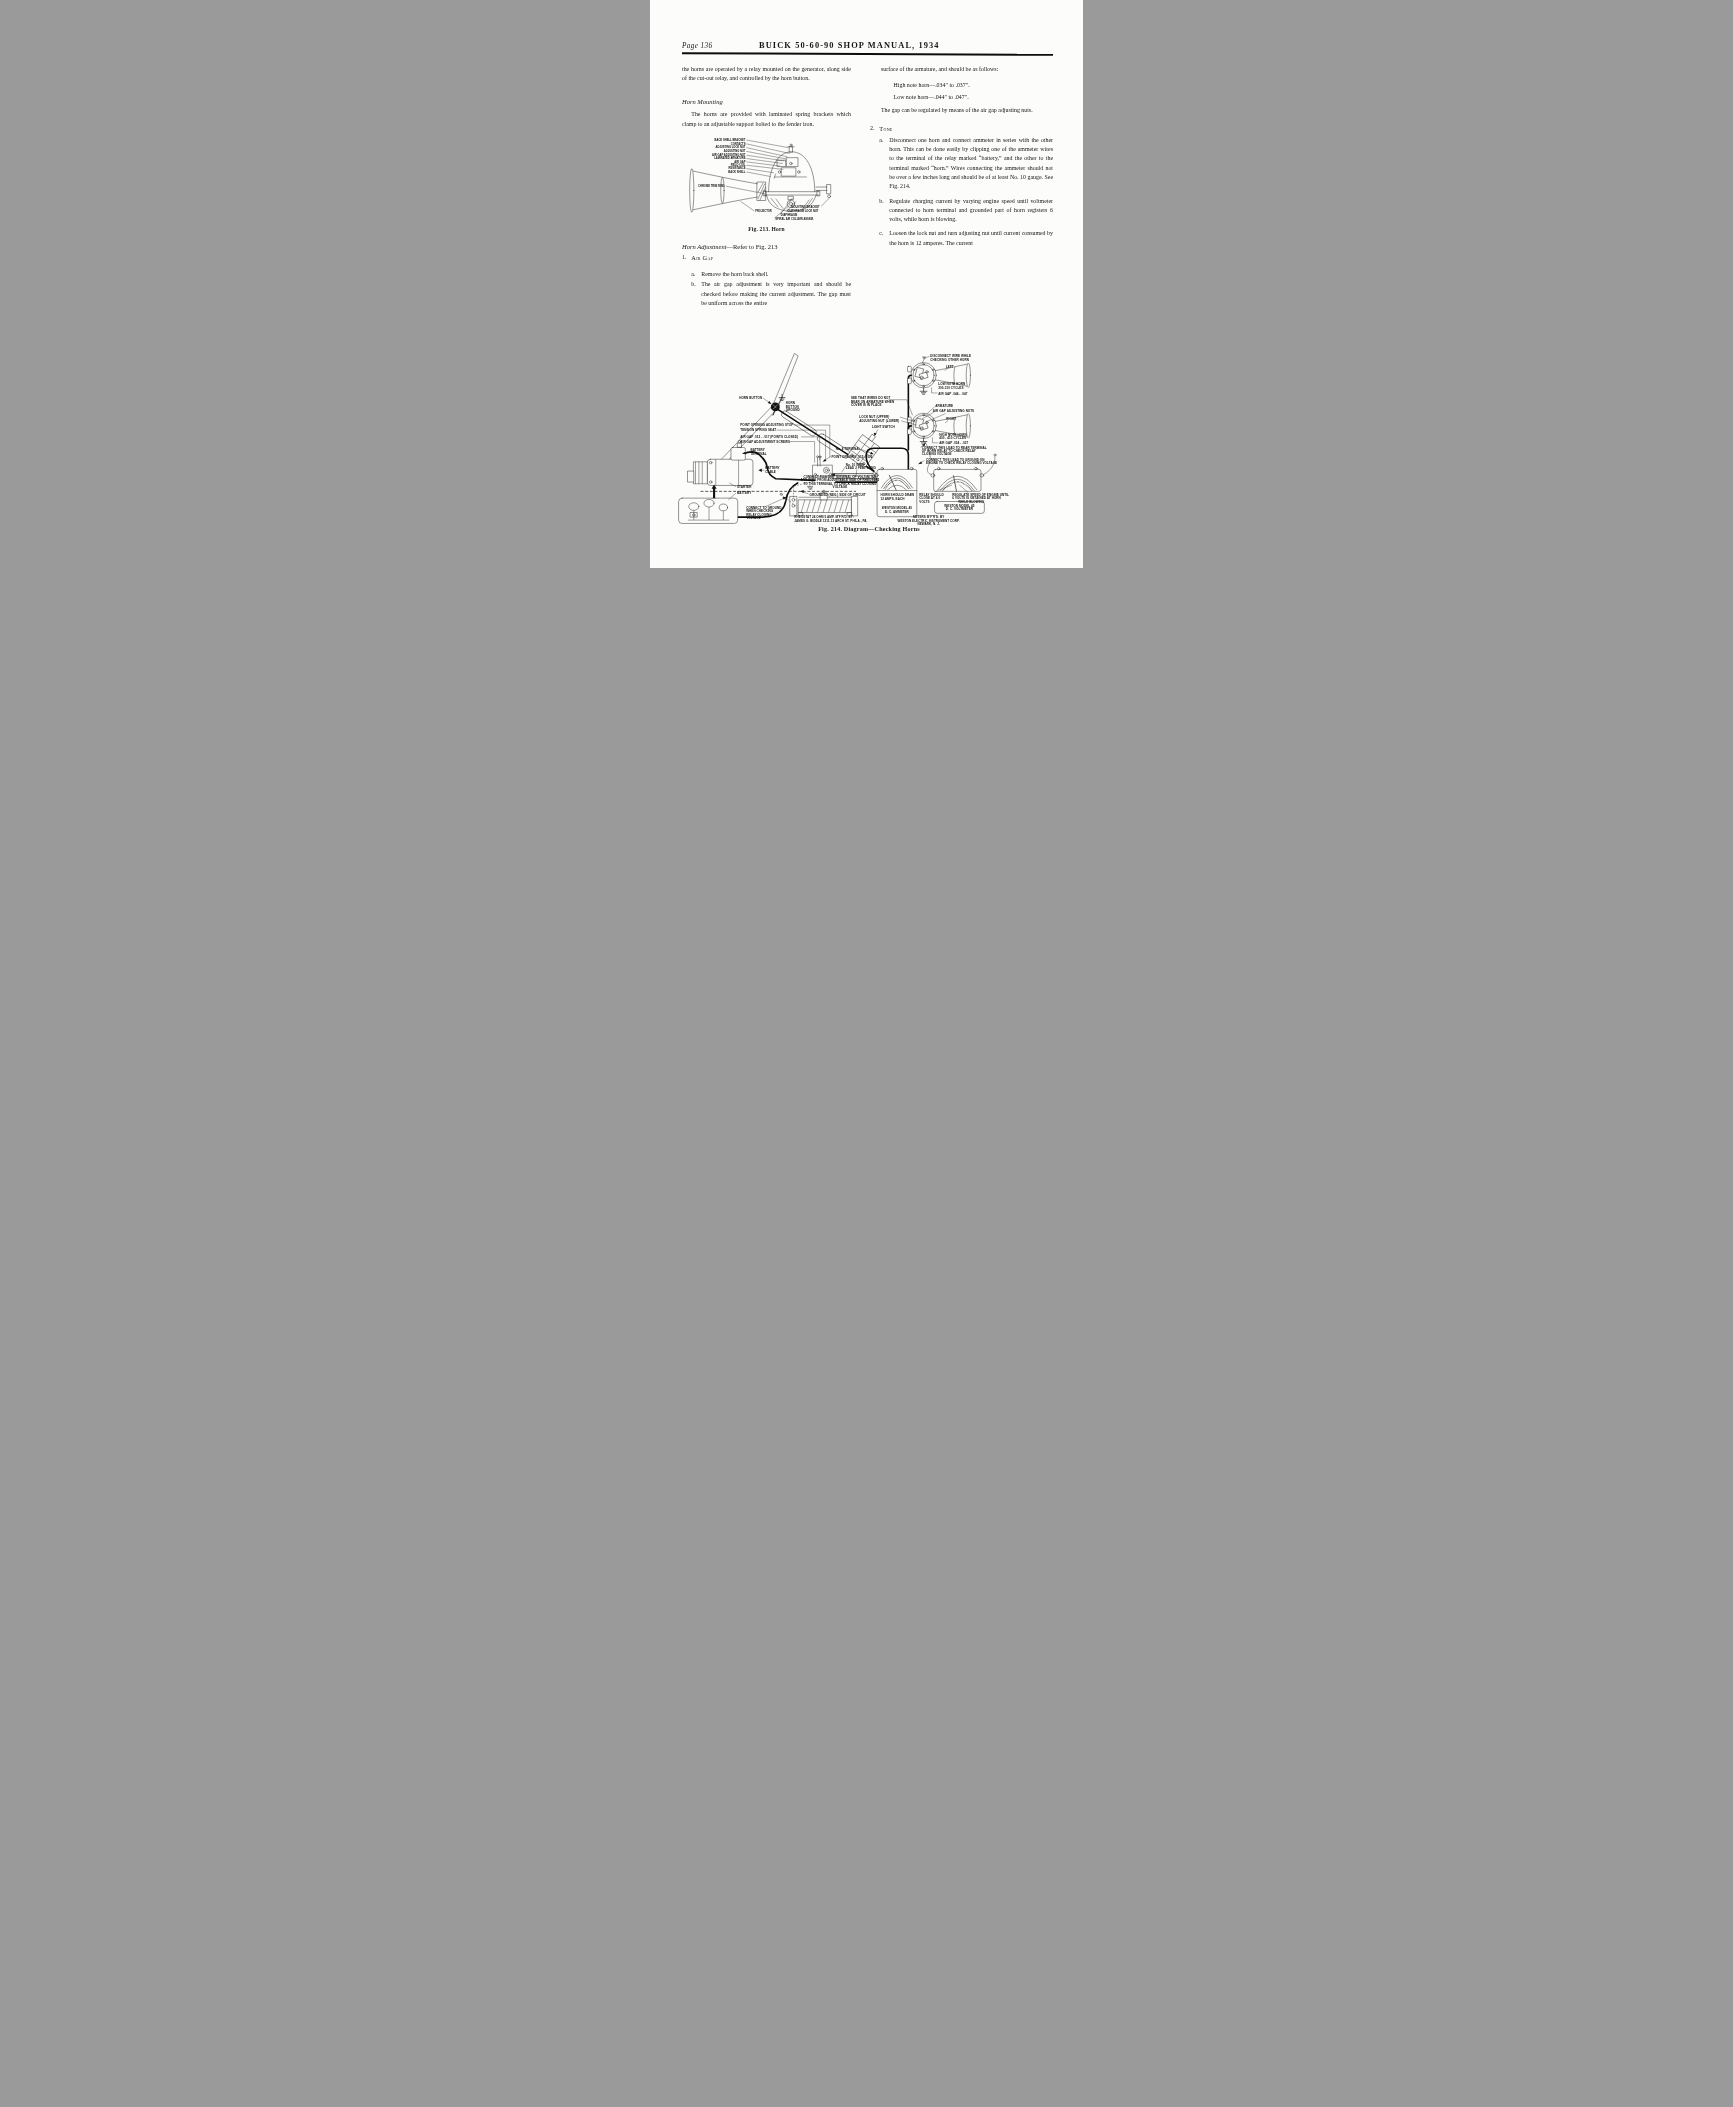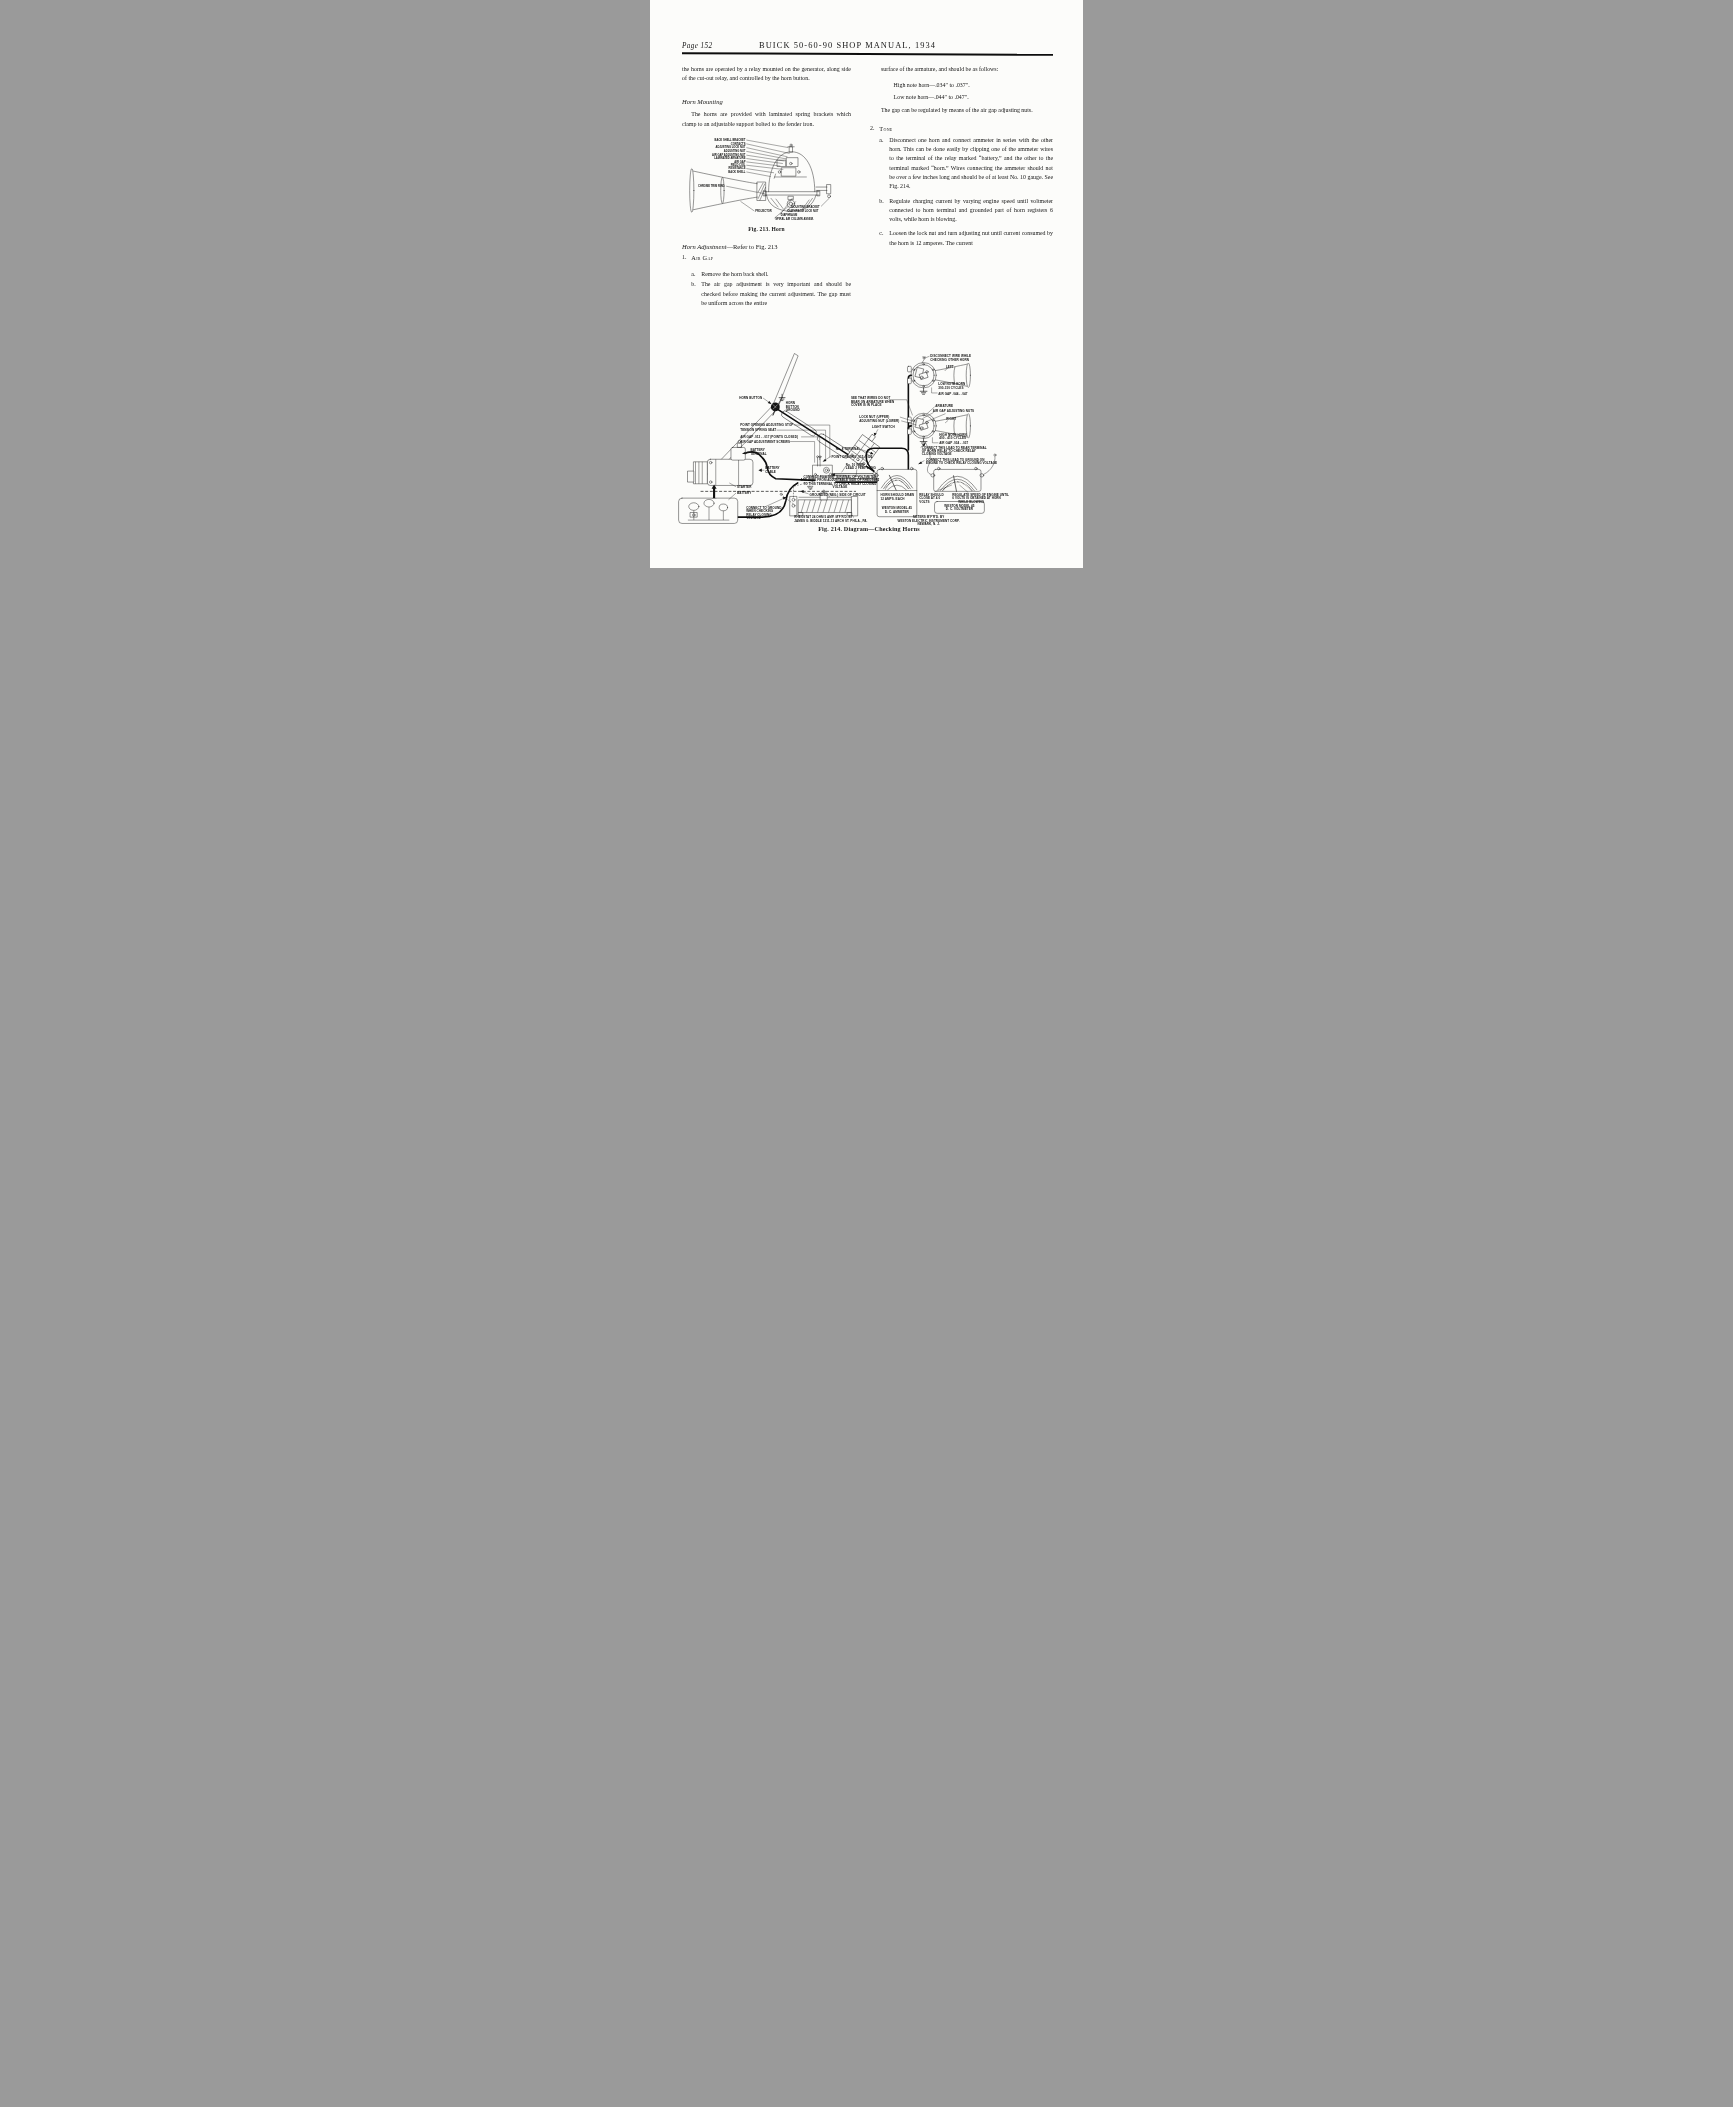--- a/index.html
+++ b/index.html
@@ -1,20 +1,20 @@
 <!DOCTYPE html>
 <html style="font-size:6.7px"><head>
 <meta charset="utf-8">
 <style>
   html,body{margin:0;padding:0;background:#9a9a9a;}
   .page{position:relative;width:433px;height:568px;margin:0 auto;background:#fcfcfa;color:#161616;
         font-family:"Liberation Serif",serif;overflow:hidden;}
   
   .hdr-pagelabel{position:absolute;left:32px;top:42px;font-style:italic;font-size:7.2px;letter-spacing:0.4px;}
-  .hdr-title{position:absolute;left:109px;top:41px;font-size:8.4px;font-weight:normal;letter-spacing:1.1px;}
+  .hdr-title{position:absolute;left:109px;top:41px;font-size:8.4px;font-weight:bold;letter-spacing:1.1px;}
   .hdr-rule{position:absolute;left:32px;top:53px;width:371px;height:1.7px;background:#0d0d0d;transform:rotate(.25deg);}
   
   .colL{position:absolute;left:32px;top:63px;width:169px;}
   .colR{position:absolute;left:220px;top:63px;width:183px;}
   p{margin:0;}
   .body{font-size:5.9px;line-height:9.3px;text-align:justify;}
   .ind{text-indent:9.3px;}
   .cont{padding-left:11px;}
   .hital{font-style:italic;font-size:6.5px;font-weight:normal;margin:0;}
   .hm{margin-top:14.3px;}
@@ -46,21 +46,21 @@
   .wht{fill:#fcfcfa;}
   .t7{font:bold 7.2px "Liberation Sans",sans-serif;fill:#131313;letter-spacing:.15px;}
   .t6{font:bold 6.4px "Liberation Sans",sans-serif;fill:#131313;}
   .end{text-anchor:end;}.mid{text-anchor:middle;}
 </style>
 </head>
 <body>
 
 <div class="page">
 
-  <div class="hdr-pagelabel">Page 152</div>
+  <div class="hdr-pagelabel">Page 136</div>
   <div class="hdr-title">BUICK 50-60-90 SHOP MANUAL, 1934</div>
   <div class="hdr-rule"></div>
 
   <div class="colL">
     <p class="body" style="margin-top:1.7px">the horns are operated by a relay mounted on the generator, along side of the cut-out relay, and controlled by the horn button.</p>
     <h3 class="hital hm">Horn Mounting</h3>
     <p class="body ind p2">The horns are provided with laminated spring brackets which clamp to an adjustable support bolted to the fender iron.</p>
 
     <figure class="fig213">
       <svg viewBox="0 0 400 212" width="169" height="89">

